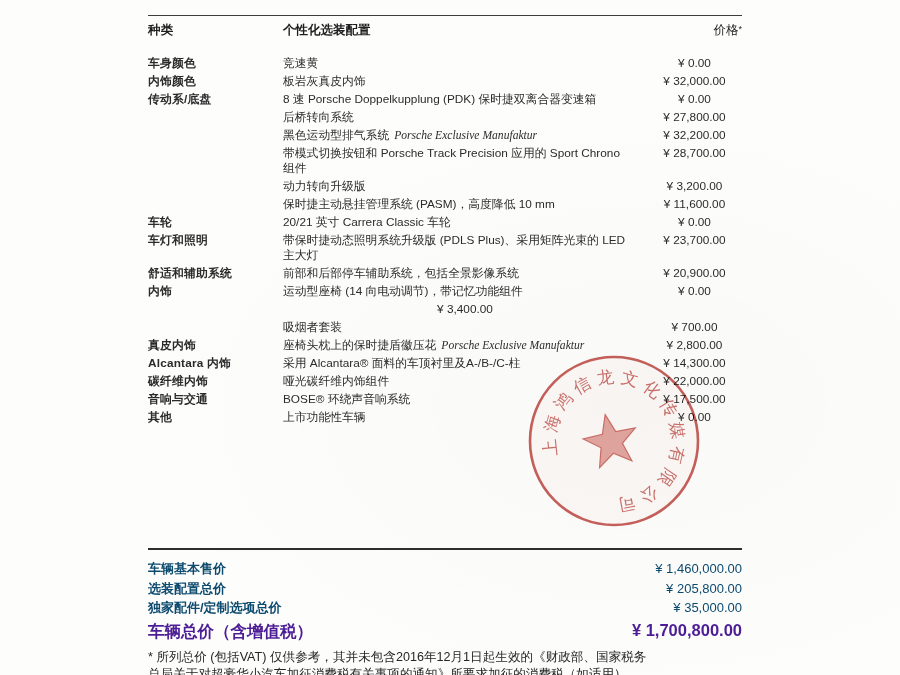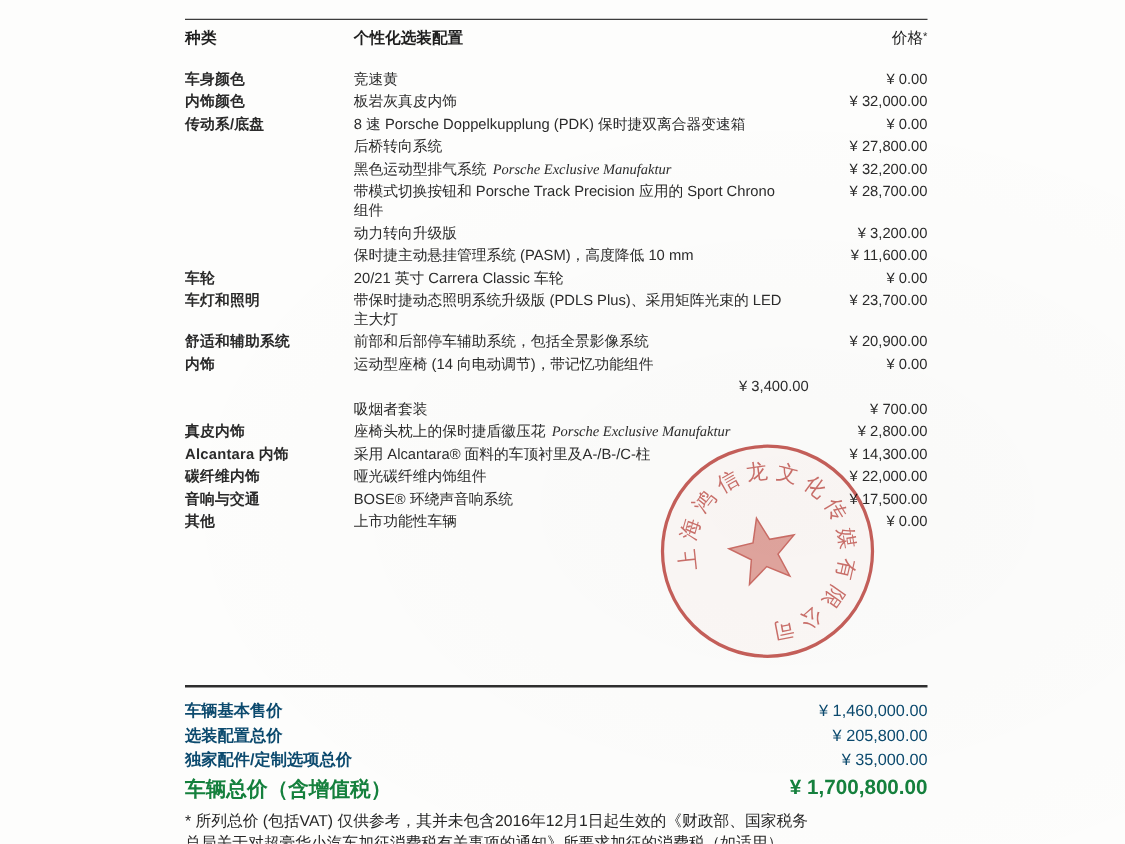--- a/index.html
+++ b/index.html
@@ -24,32 +24,32 @@
   }
   .thead .price{text-align:right;}
   .row{
     display:grid;grid-template-columns:135px 364px 1fr;
     font-size:11.8px;line-height:15.2px;margin-bottom:2.8px;color:#2b2b2b;
   }
   .cat{font-weight:600;letter-spacing:.2px;}
   .cfg{white-space:pre-line;padding-right:6px;}
   .cfg .it{font-style:italic;margin-left:5px;font-family:"Liberation Serif","DejaVu Serif",serif;font-size:11.6px;margin-top:17px;}
   .cfg .it:empty{display:none;margin:0;}
-  .price{text-align:right;white-space:nowrap;font-weight:500;}
+  .price{text-align:center;white-space:nowrap;font-weight:500;}
   sup{font-size:9px;vertical-align:top;position:relative;top:-1px;}
 
   
   .totals{
     position:absolute;left:148px;top:548px;width:594px;
     border-top:2px solid #2e2e2e;padding-top:9px;
   }
   .trow{display:flex;justify-content:space-between;font-size:13px;line-height:19.6px;color:#0c4a6e;}
   .trow .tlabel{font-weight:700;}
   .trow .tvalue{font-weight:500;}
-  .grand{display:flex;justify-content:space-between;margin-top:3px;font-size:16.5px;font-weight:bold;color:#15803d;}
+  .grand{display:flex;justify-content:space-between;margin-top:3px;font-size:16.5px;font-weight:bold;color:#4c1d95;}
 
   
   .footnote{
     position:absolute;left:148px;top:649px;width:604px;
     font-size:12.6px;line-height:17px;color:#262626;font-weight:500;
   }
 
   
   .stamp{
     position:absolute;left:524px;top:351px;width:180px;height:180px;

